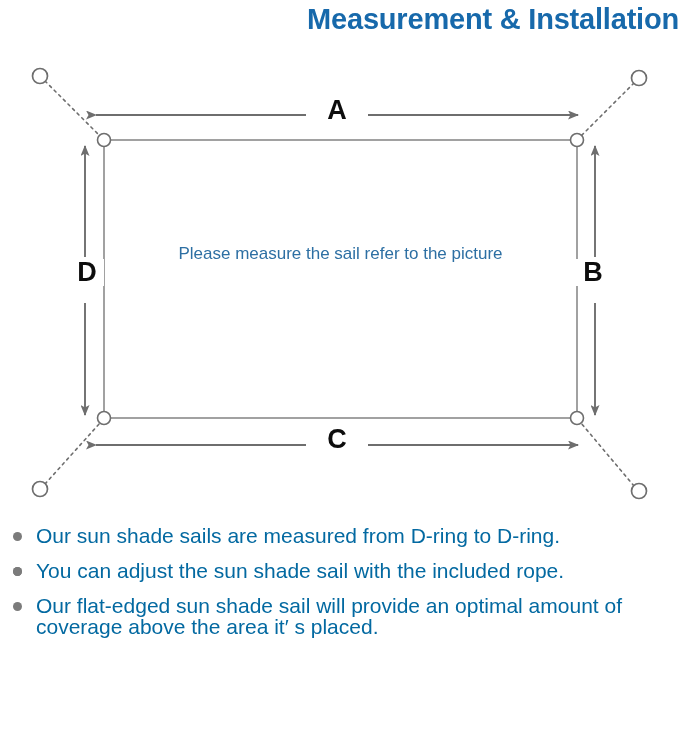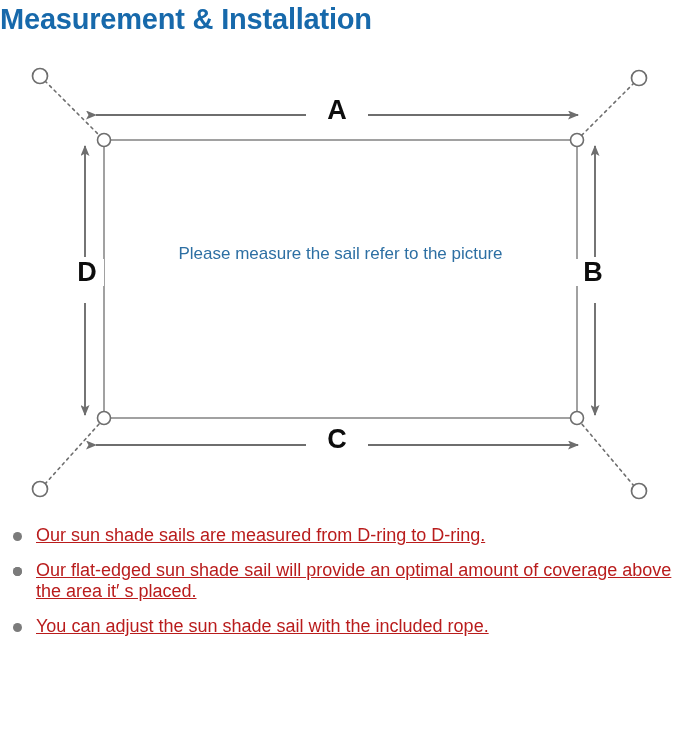--- a/index.html
+++ b/index.html
@@ -11,21 +11,21 @@
     width: 679px; height: 739px;
     position: relative;
     font-family: "Liberation Sans", "DejaVu Sans", sans-serif;
     overflow: hidden;
   }
 
   
   #page-title {
     position: absolute;
     top: 0px; left: 0; width: 679px;
-    text-align: left;
+    text-align: right;
     font-size: 29px;
     font-weight: bold;
     color: #1769ab;
     letter-spacing: -0.2px;
     line-height: 38px;
   }
 
   
   #diagram {
     position: absolute;
@@ -73,24 +73,23 @@
   
   #notes {
     position: absolute;
     left: 10px; top: 525px;
     width: 669px;
   }
   .note-item {
     position: relative;
     padding-left: 26px;
     margin-bottom: 14px;
-    color: #b91c1c;
-    font-size: 18px;
+    color: #0369a1;
+    font-size: 21px;
     line-height: 21px;
-    text-decoration: underline;
   }
   .note-bullet {
     position: absolute;
     left: 3px; top: 7px;
     width: 9px; height: 9px;
     border-radius: 50%;
     background: #7b7b7b;
   }
 </style>
 </head>
@@ -167,19 +166,19 @@
 <div id="notes">
   <div class="note-item">
     <span class="note-bullet"></span>
     <span>Our sun shade sails are measured from D-ring to D-ring.</span>
   </div>
   <div class="note-item">
     <span class="note-bullet"></span>
   </div>
   <div class="note-item">
     <span class="note-bullet"></span>
-    <span>Our flat-edged sun shade sail will provide an optimal amount of coverage above the area it′ s placed.</span>
+    <span>You can adjust the sun shade sail with the included rope.</span>
   </div>
   <div class="note-item">
     <span class="note-bullet"></span>
-    <span>You can adjust the sun shade sail with the included rope.</span>
+    <span>Our flat-edged sun shade sail will provide an optimal amount of coverage above the area it′ s placed.</span>
   </div>
 </div>
 
 </body></html>

